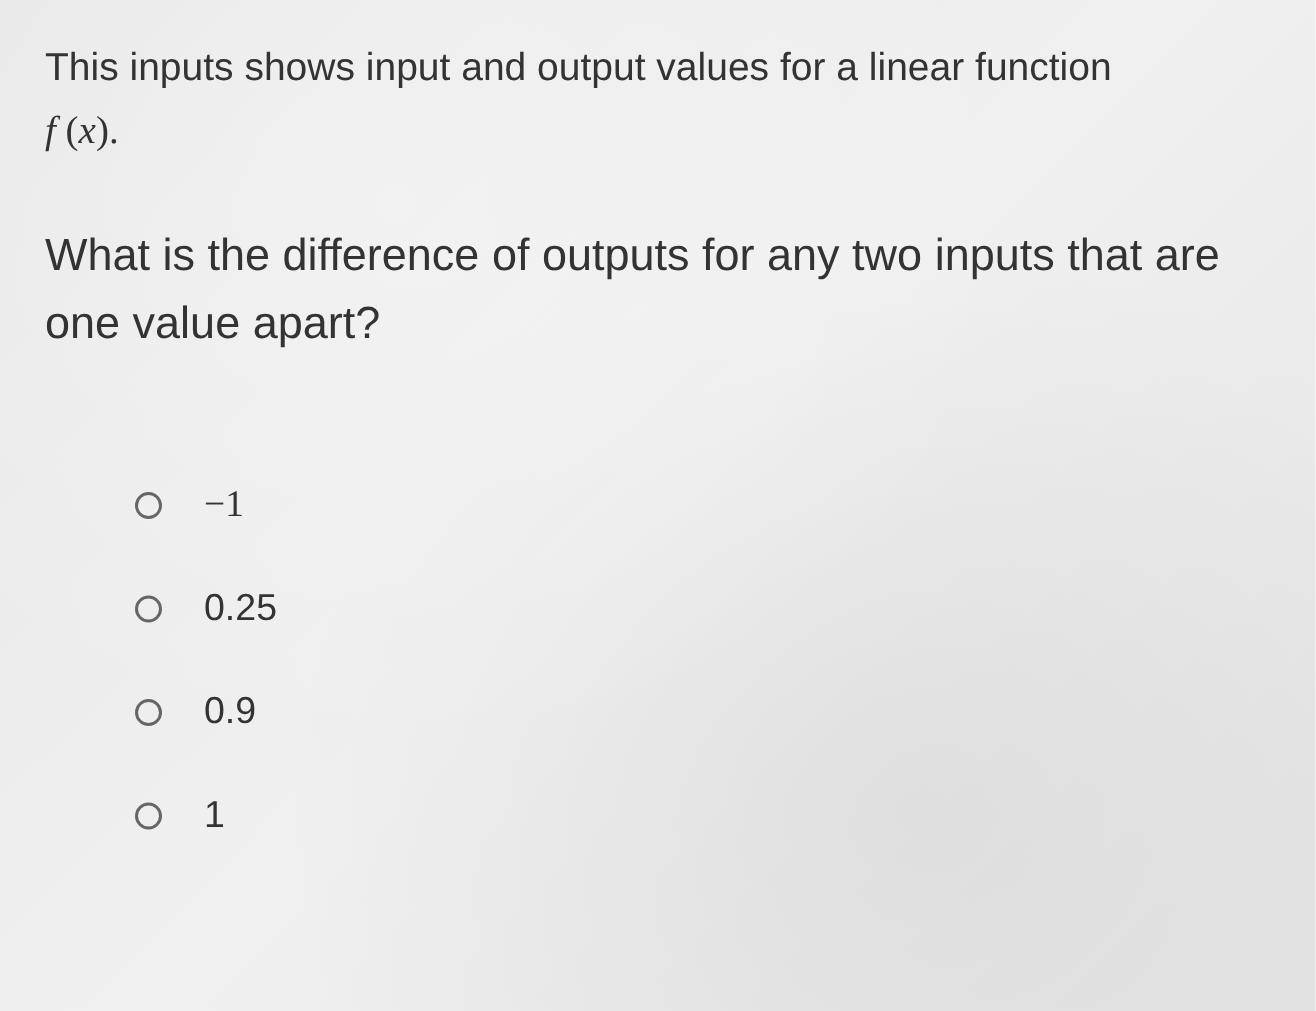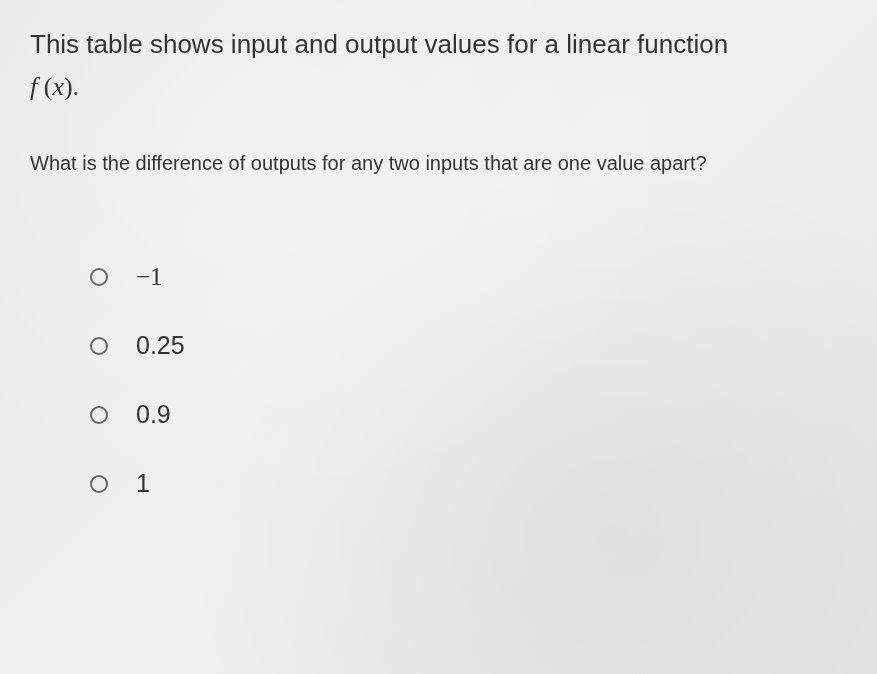--- a/index.html
+++ b/index.html
@@ -48,21 +48,21 @@
     .function-notation .f {
       font-style: italic;
     }
     .function-notation .paren {
       font-style: normal;
     }
     .function-notation .x {
       font-style: italic;
     }
     .question-text {
-      font-size: 20px;
+      font-size: 30px;
       line-height: 1.5;
       color: #333;
       margin-bottom: 85px;
     }
     .options {
       padding-left: 60px;
     }
     .option {
       display: flex;
       align-items: center;
@@ -85,21 +85,21 @@
       font-family: 'Times New Roman', serif;
     }
     .minus {
       font-family: 'Times New Roman', serif;
     }
   </style>
 </head>
 <body>
 
 <div class="content">
-  <div class="intro-text">This table shows input and output values for a linear function</div>
+  <div class="intro-text">This inputs shows input and output values for a linear function</div>
   <div class="function-notation"><span class="f">f</span><span class="paren"> (</span><span class="x">x</span><span class="paren">).</span></div>
 
   <div class="question-text">What is the difference of outputs for any two inputs that are one value apart?</div>
 
   <div class="options">
     <div class="option">
       <div class="radio"></div>
       <span class="option-label math"><span class="minus">−1</span></span>
     </div>
     <div class="option">

